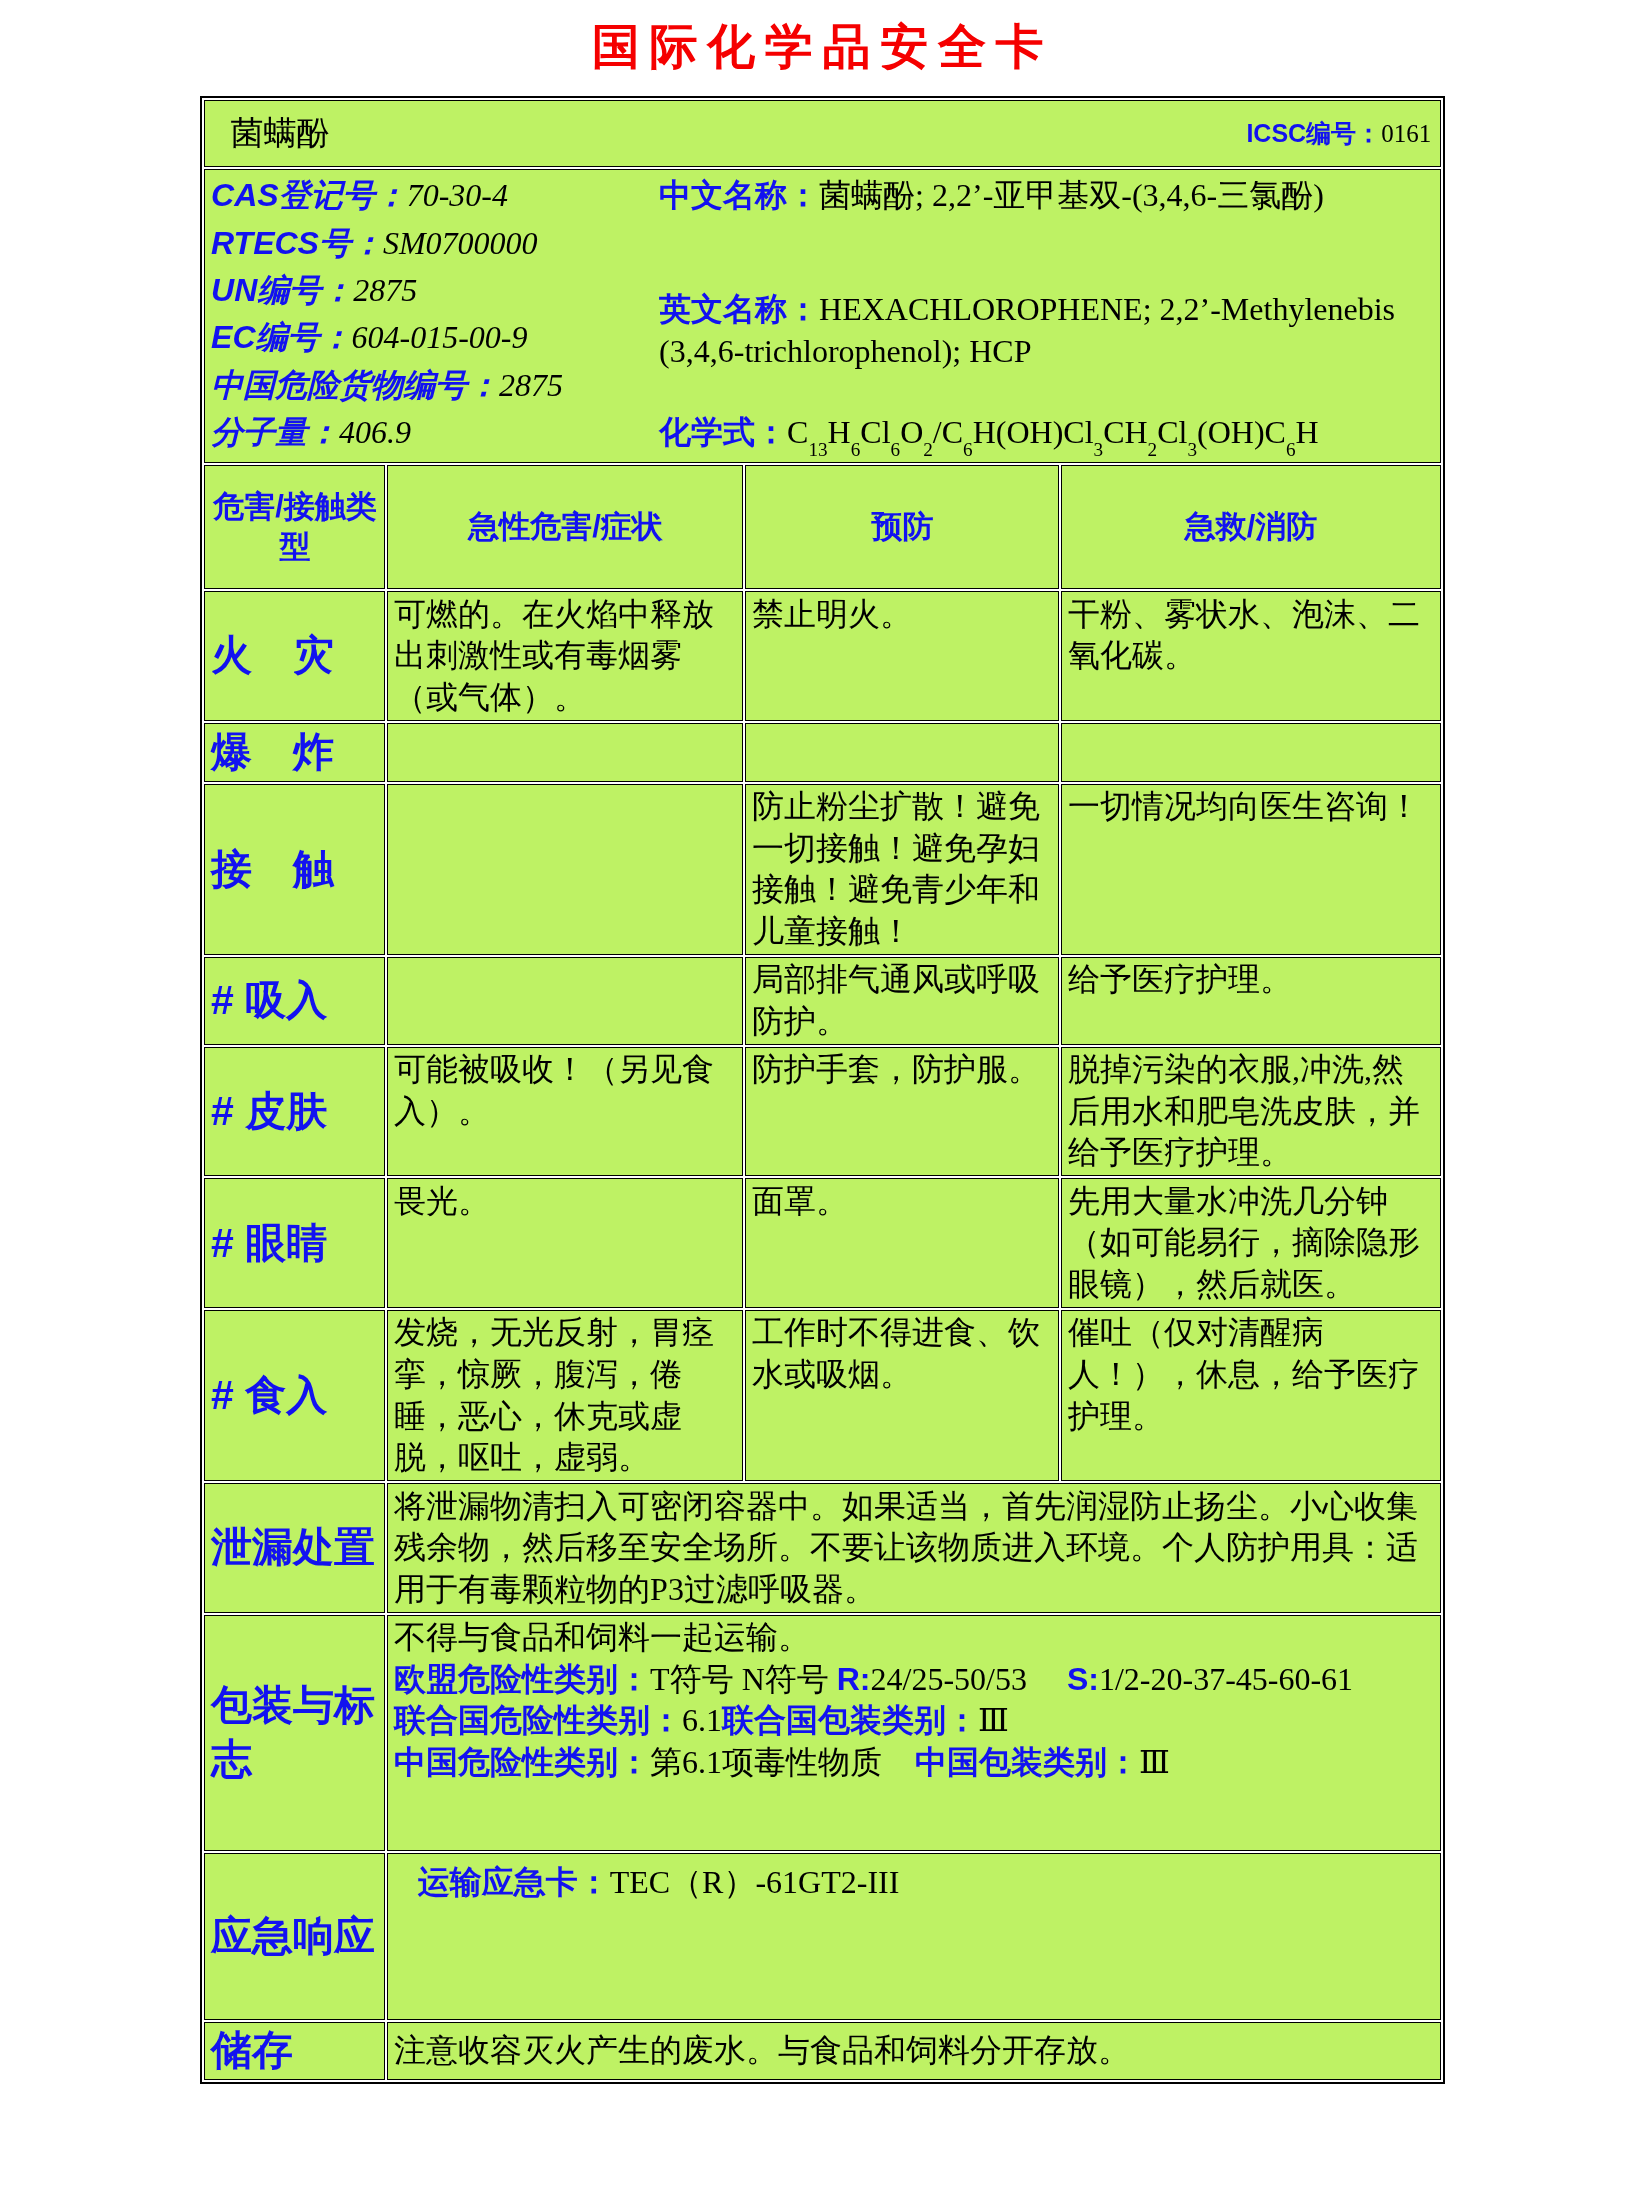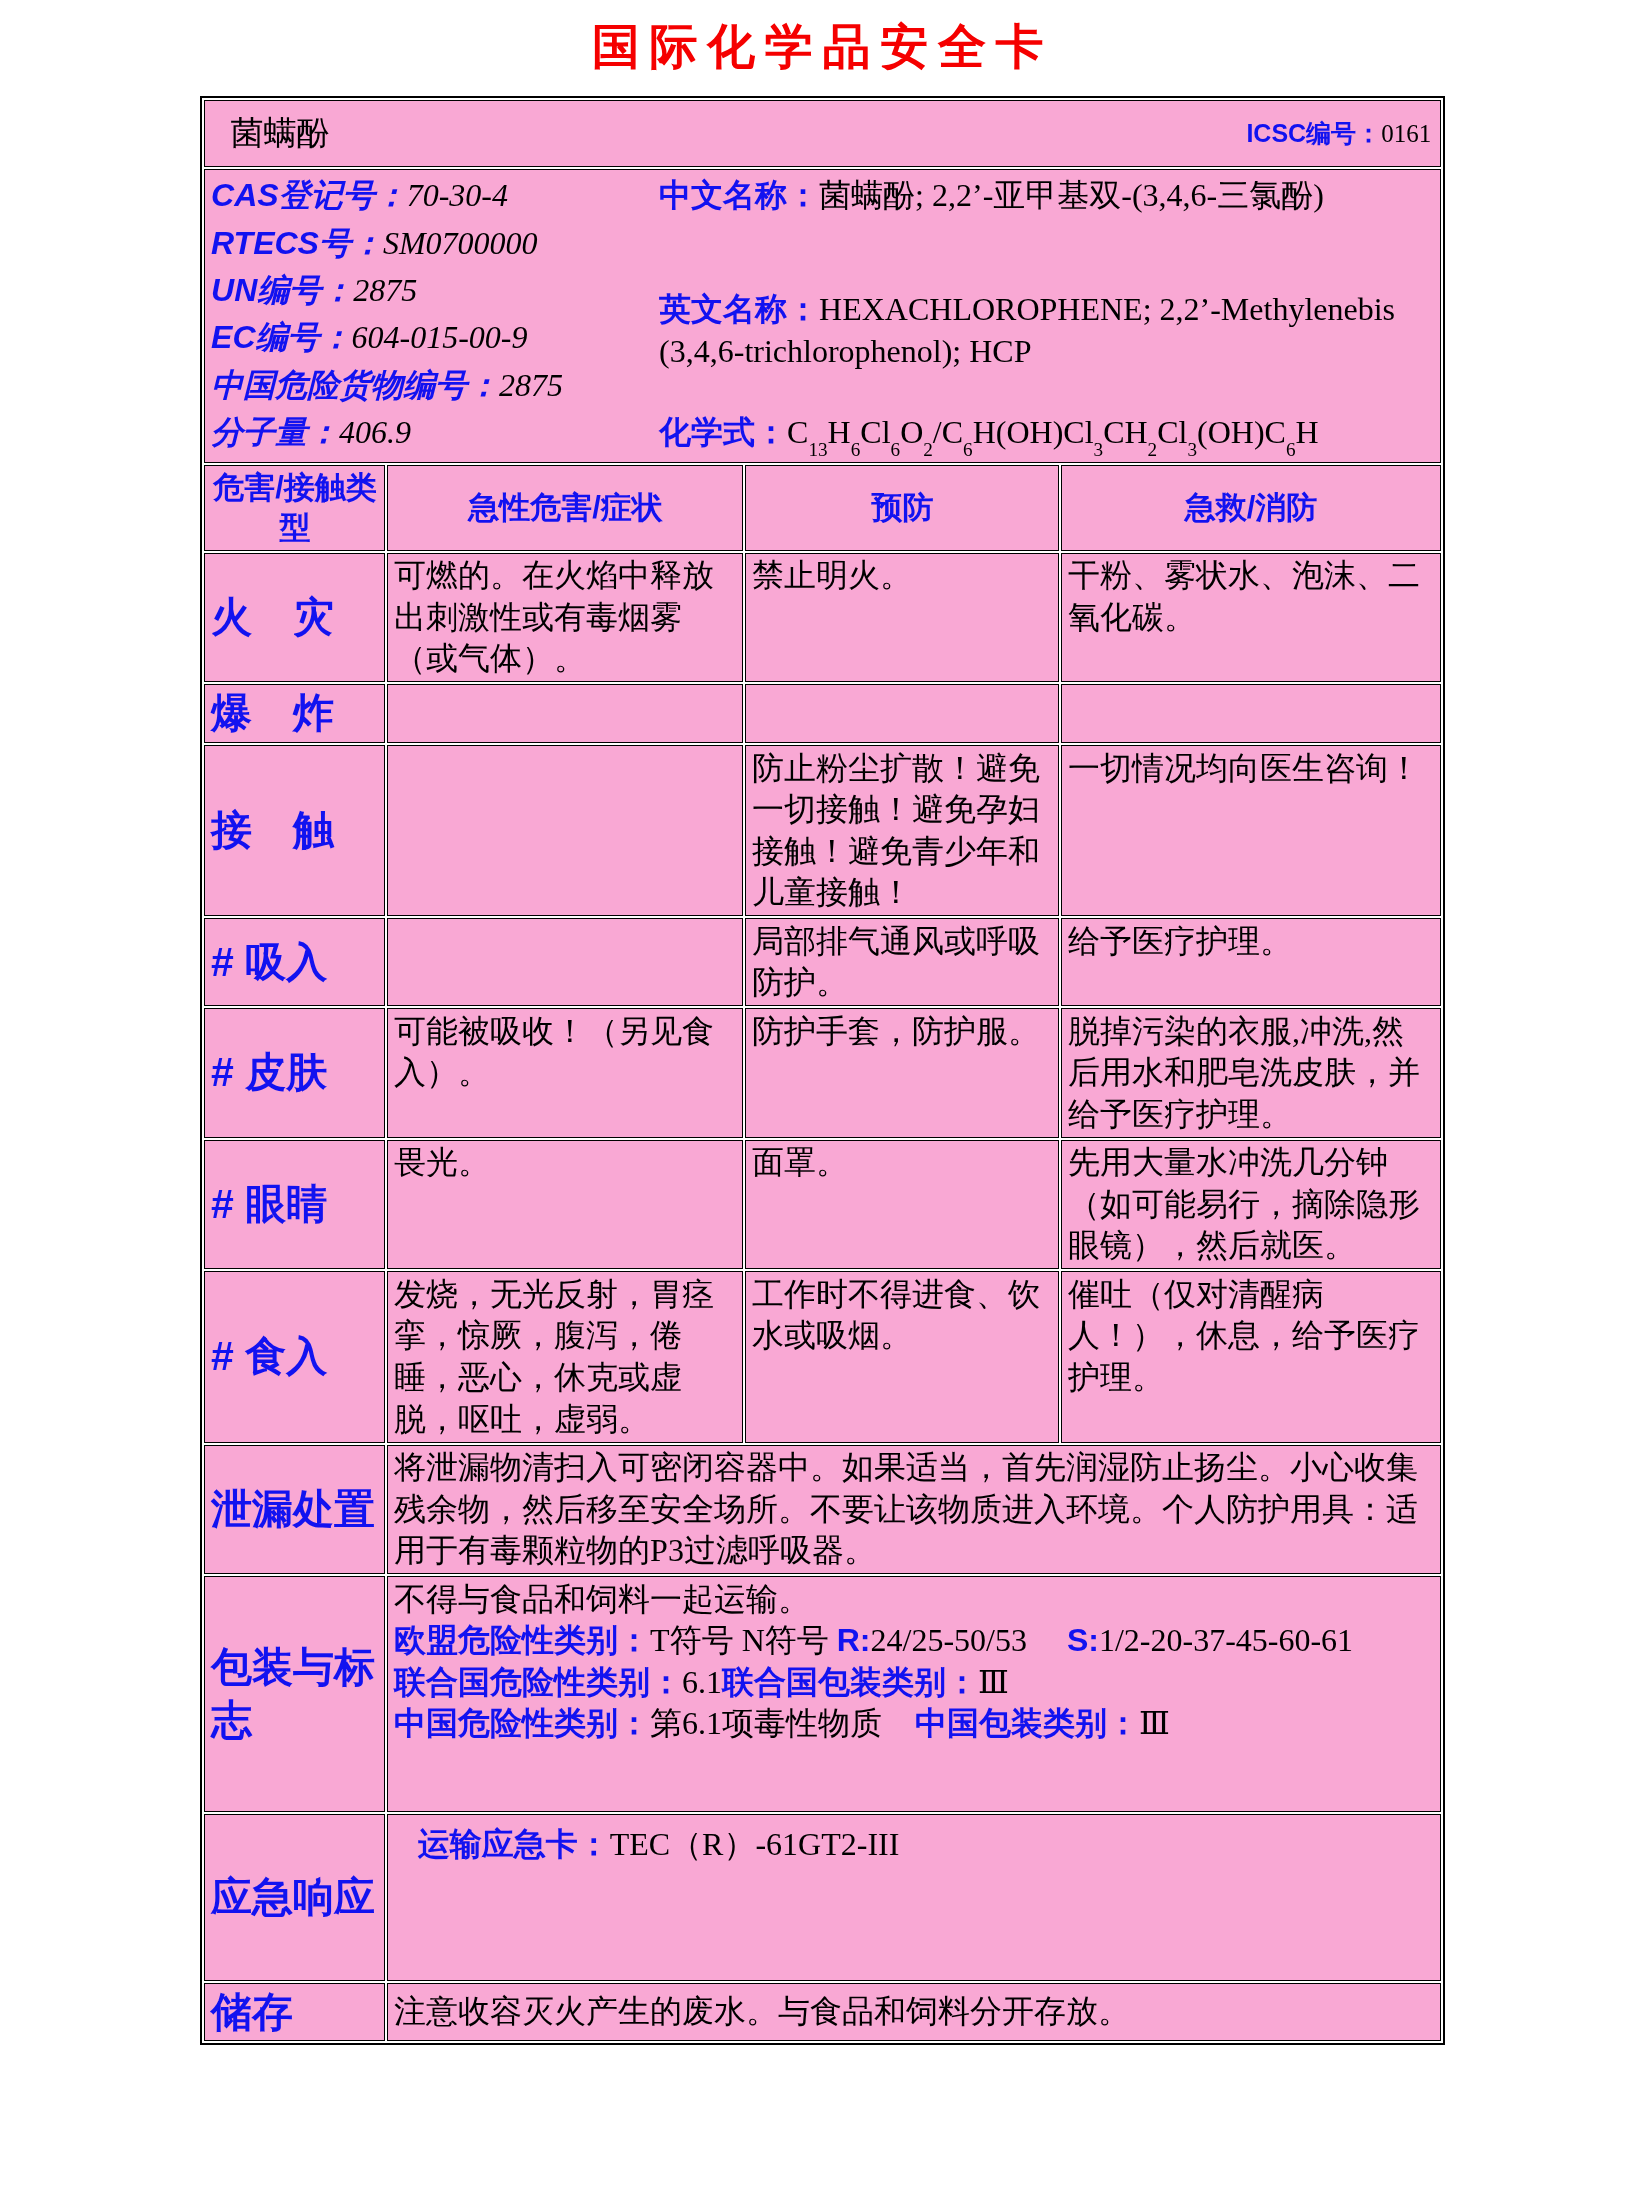--- a/index.html
+++ b/index.html
@@ -26,21 +26,21 @@
     border-collapse:separate;
     table-layout:fixed;
     font-size:32px;
     line-height:1.3;
     background:#fff;
   }
   td{
     border:1.4px solid #000;
     padding:1.4px 5.6px;
     vertical-align:top;
-    background:#f9a8d4;
+    background:#bef264;
     word-break:break-word;
   }
   
   .blue{
     color:#1212f0;
     font-family:"Liberation Sans","DejaVu Sans",sans-serif;
     font-weight:bold;
   }
   td.lblcell{
     color:#1212f0;
@@ -128,21 +128,21 @@
           </div>
           <div class="info-right">
             <div class="para-cn"><span class="blue">中文名称：</span><span>菌螨酚; 2,2’-亚甲基双-(3,4,6-三氯酚)</span></div>
             <div class="para-en"><span class="blue">英文名称：</span><span>HEXACHLOROPHENE; 2,2’-Methylenebis (3,4,6-trichlorophenol); HCP</span></div>
             <div class="para-formula"><span class="blue">化学式：</span><span>C<sub>13</sub>H<sub>6</sub>Cl<sub>6</sub>O<sub>2</sub>/C<sub>6</sub>H(OH)Cl<sub>3</sub>CH<sub>2</sub>Cl<sub>3</sub>(OH)C<sub>6</sub>H</span></div>
           </div>
         </div>
       </td>
     </tr>
 
-    <tr style="height:85px">
+    <tr style="height:124px">
       <td class="hdrcell">危害/接触类型</td>
       <td class="hdrcell">急性危害/症状</td>
       <td class="hdrcell">预防</td>
       <td class="hdrcell">急救/消防</td>
     </tr>
 
     <tr style="height:121px">
       <td class="lblcell">火　灾</td>
       <td>可燃的。在火焰中释放出刺激性或有毒烟雾（或气体）。</td>
       <td>禁止明火。</td>

